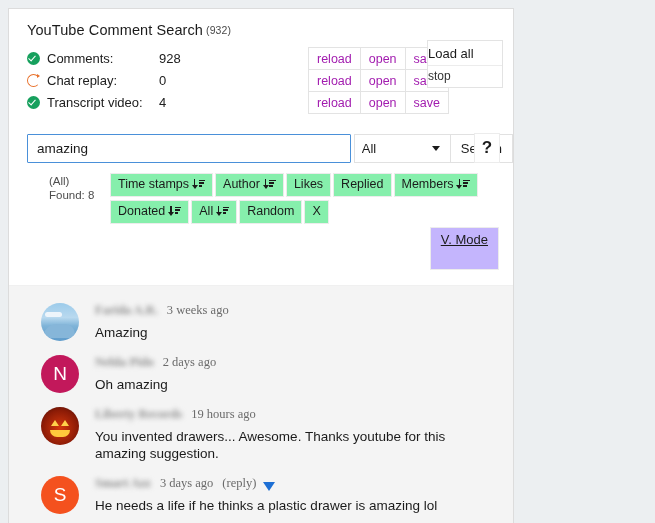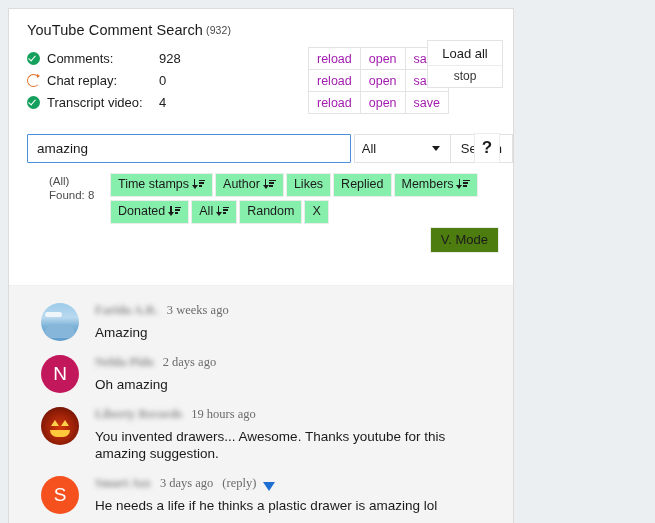--- a/index.html
+++ b/index.html
@@ -124,21 +124,21 @@
   }
 
   
   .loadall-box {
     position: absolute;
     right: 10px;
     top: -7px;
     width: 74px;
     border: 1px solid #e3e3e3;
     background: #ffffff;
-    text-align: center;
+    text-align: left;
   }
   .btn-loadall {
     font-size: 13px;
     color: #1b1b1b;
     padding: 5px 0 4px;
     border-bottom: 1px solid #ececec;
     cursor: pointer;
   }
   .btn-stop {
     font-size: 12px;
@@ -293,25 +293,26 @@
   
   .vmode-row {
     position: relative;
     height: 26px;
   }
   .btn-vmode {
     position: absolute;
     right: 14px;
     top: 0;
     border: 1px solid #ececec;
-    background: #4d7c0f;
-    font-size: 13px;
-    color: #1b1b1b;
-    padding: 4px 10px 5px;
-    cursor: pointer;
+    background: #c4b5fd;
+    font-size: 13px;
+    color: #1b1b1b;
+    padding: 4px 10px 22px;
+    cursor: pointer;
+    text-decoration: underline;
   }
 
   
   .comments {
     position: absolute;
     left: 0;
     right: 0;
     top: 276px;
     bottom: 0;
     background: #f4f4f4;

